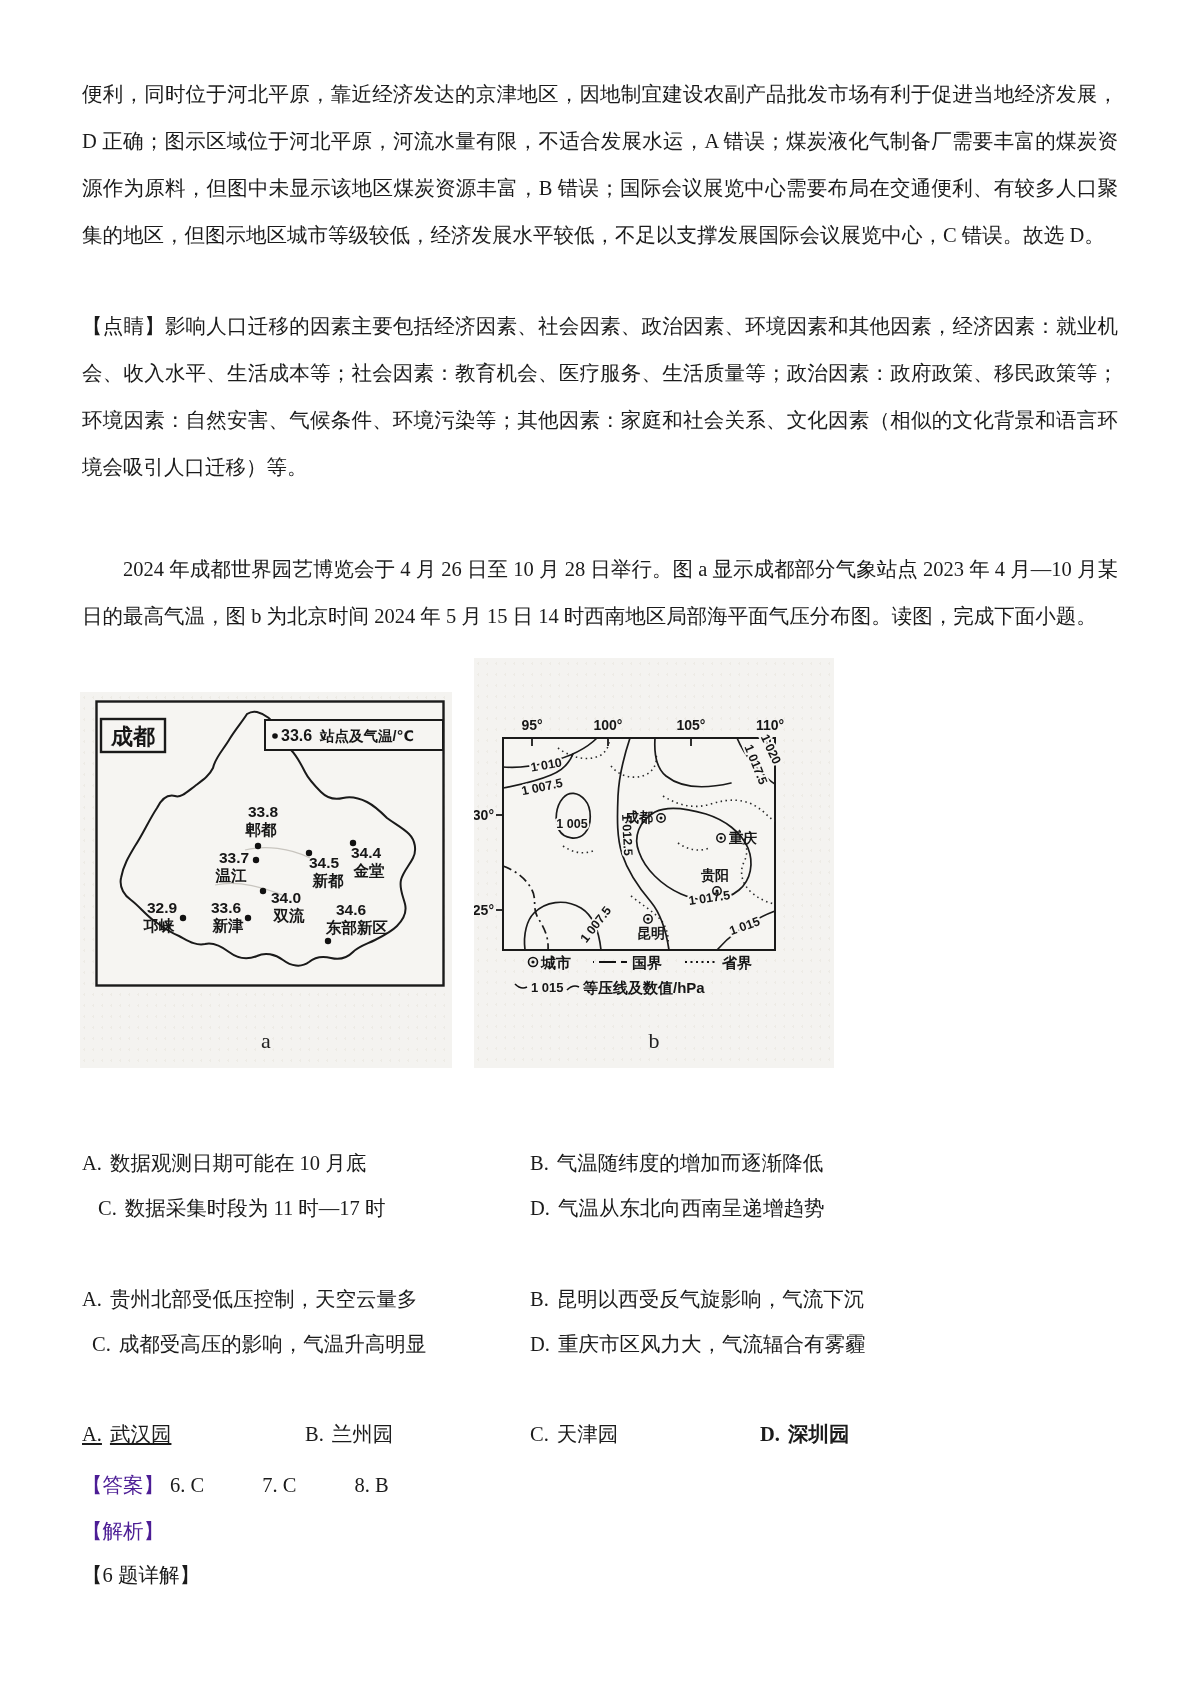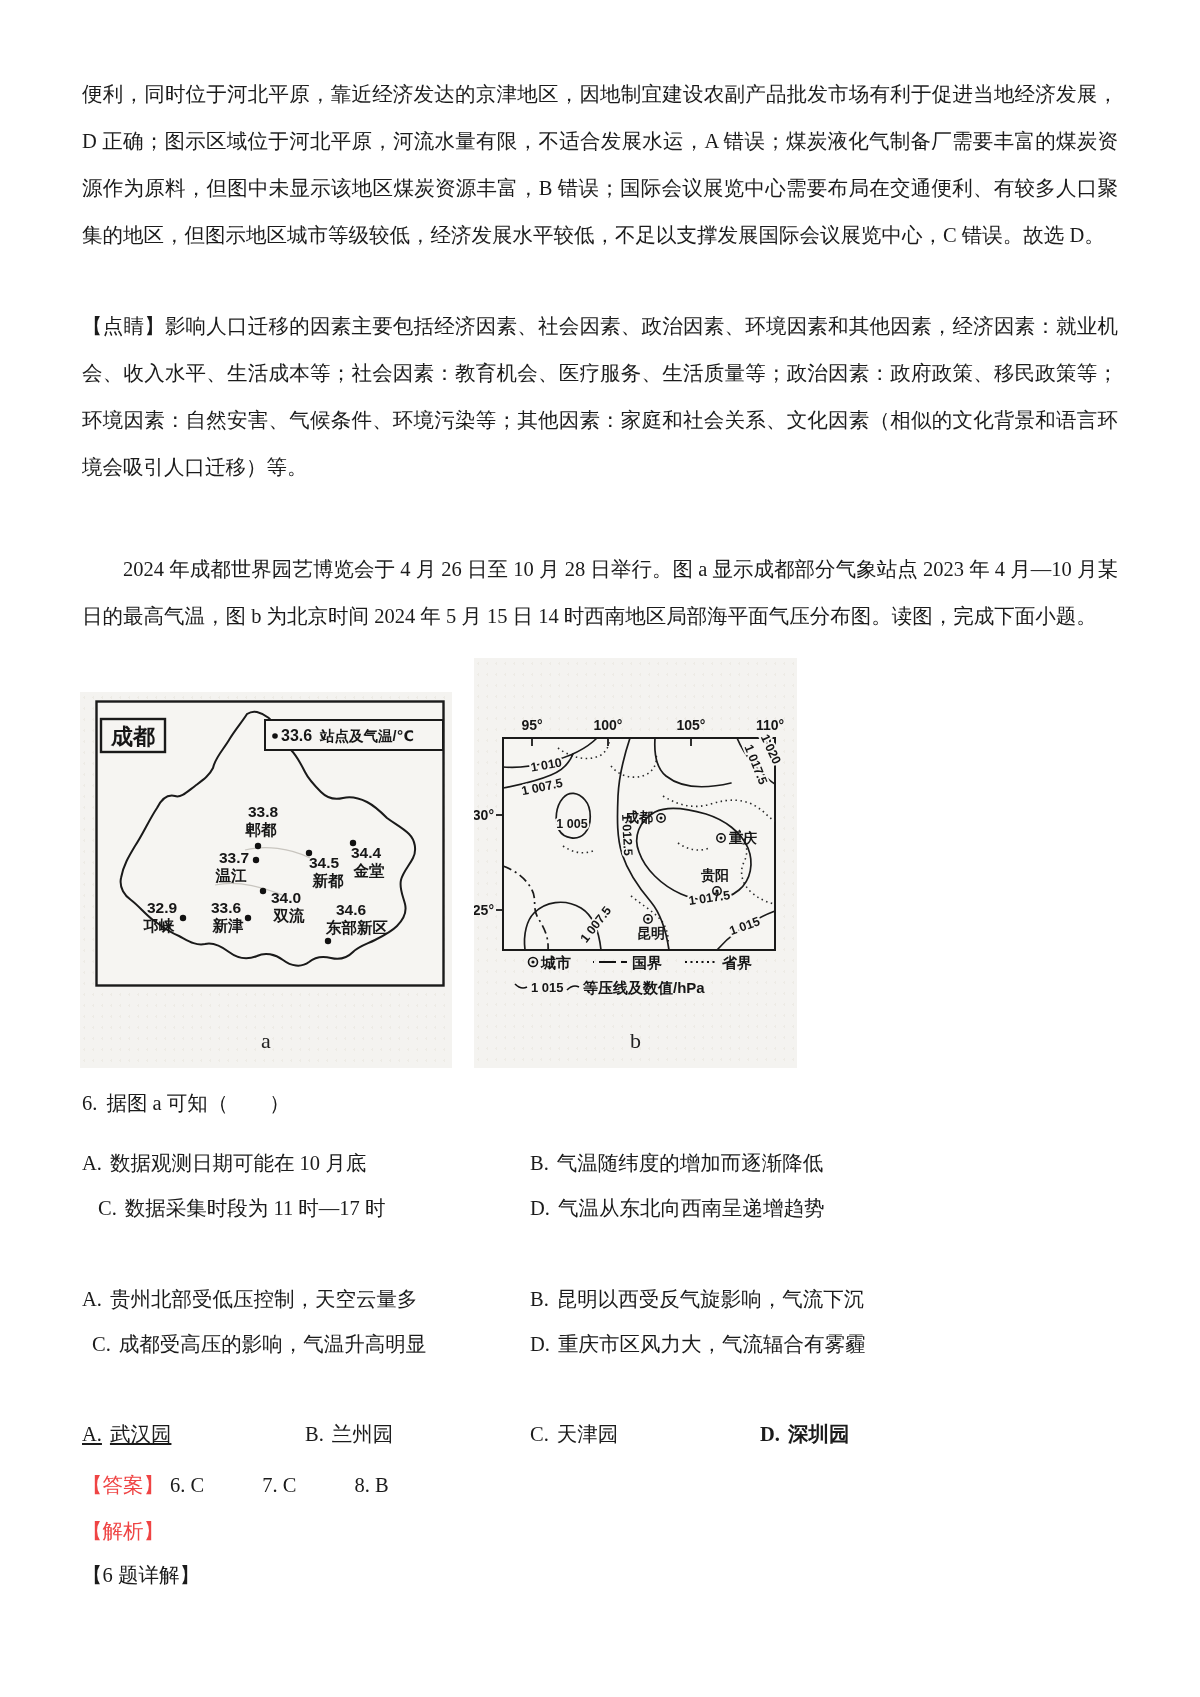--- a/index.html
+++ b/index.html
@@ -23,21 +23,21 @@
     position:absolute; left:0; width:100%; text-align:center;
     font-size:22px; color:#222;
   }
   .qline {
     position:absolute; left:82px; width:1036px;
     font-size:20.5px; line-height:34px; white-space:nowrap;
   }
   .qnum { margin-right:9px; }
   .opt { position:absolute; top:0; }
   .olab { margin-right:8px; }
-  .blue { color:#ef4444; }
+  .blue { color:#4c1d95; }
   .ans-item { margin-right:58px; }
   .ans-first { margin-left:6px;margin-top:24px; }
   .footer {
     position:absolute; left:0; width:100%; text-align:center;
     font-size:16.5px; color:#222;
   }
   svg text {
     font-family:"Liberation Sans","DejaVu Sans",sans-serif;
     fill:#161616;
   }
@@ -97,21 +97,21 @@
       <text x="131" y="213" text-anchor="middle" font-size="15.5" font-weight="bold">33.6</text>
       <text x="133" y="231" text-anchor="middle" font-size="15.5" font-weight="bold">新津</text>
       <text x="191" y="203" text-anchor="middle" font-size="15.5" font-weight="bold">34.0</text>
       <text x="194" y="221" text-anchor="middle" font-size="15.5" font-weight="bold">双流</text>
       <text x="256" y="215" text-anchor="middle" font-size="15.5" font-weight="bold">34.6</text>
       <text x="262" y="233" text-anchor="middle" font-size="15.5" font-weight="bold">东部新区</text>
     </svg>
     <div class="cap" style="top:336px;">a</div>
   </div>
 
-  <div class="scan" style="left:474px; top:658px; width:323px; height:410px;">
+  <div class="scan" style="left:474px; top:658px; width:323px; height:410px;padding-left:37px;">
     <svg width="330" height="320" viewBox="-29 -55 330 320" style="position:absolute; left:0; top:25px;">
       <rect x="0" y="0" width="272" height="212" fill="#f6f5f2" stroke="#1a1a1a" stroke-width="2"></rect>
 
       <line x1="29" y1="0" x2="29" y2="8" stroke="#1a1a1a" stroke-width="1.8"></line>
       <line x1="105" y1="0" x2="105" y2="8" stroke="#1a1a1a" stroke-width="1.8"></line>
       <line x1="188" y1="0" x2="188" y2="8" stroke="#1a1a1a" stroke-width="1.8"></line>
       <line x1="267" y1="0" x2="267" y2="8" stroke="#1a1a1a" stroke-width="1.8"></line>
       <text x="29" y="-8" text-anchor="middle" font-size="14" font-weight="bold">95°</text>
       <text x="105" y="-8" text-anchor="middle" font-size="14" font-weight="bold">100°</text>
       <text x="188" y="-8" text-anchor="middle" font-size="14" font-weight="bold">105°</text>
@@ -191,23 +191,20 @@
       <g>
         <path d="M 12,246 q 6,6 12,3" fill="none" stroke="#111" stroke-width="1.7"></path>
         <text x="28" y="254" font-size="13" font-weight="bold">1 015</text>
         <path d="M 64,252 q 6,-6 12,-3" fill="none" stroke="#111" stroke-width="1.7"></path>
         <text x="80" y="255" font-size="15" font-weight="bold">等压线及数值/hPa</text>
       </g>
     </svg>
     <div class="cap" style="top:370px;">b</div>
   </div>
 
-  <div class="qline" style="top:1086px;">
-    <span class="qnum">6.</span><span>据图 a 可知（　　）</span>
-  </div>
   <div class="qline" style="top:1146px;">
     <span class="opt" style="left:0;"><span class="olab">A.</span><span>数据观测日期可能在 10 月底</span></span>
     <span class="opt" style="left:448px;"><span class="olab">B.</span><span>气温随纬度的增加而逐渐降低</span></span>
   </div>
   <div class="qline" style="top:1191px;">
     <span class="opt" style="left:16px;"><span class="olab">C.</span><span>数据采集时段为 11 时—17 时</span></span>
     <span class="opt" style="left:448px;"><span class="olab">D.</span><span>气温从东北向西南呈递增趋势</span></span>
   </div>
 
   <div class="qline" style="top:1282px;">

